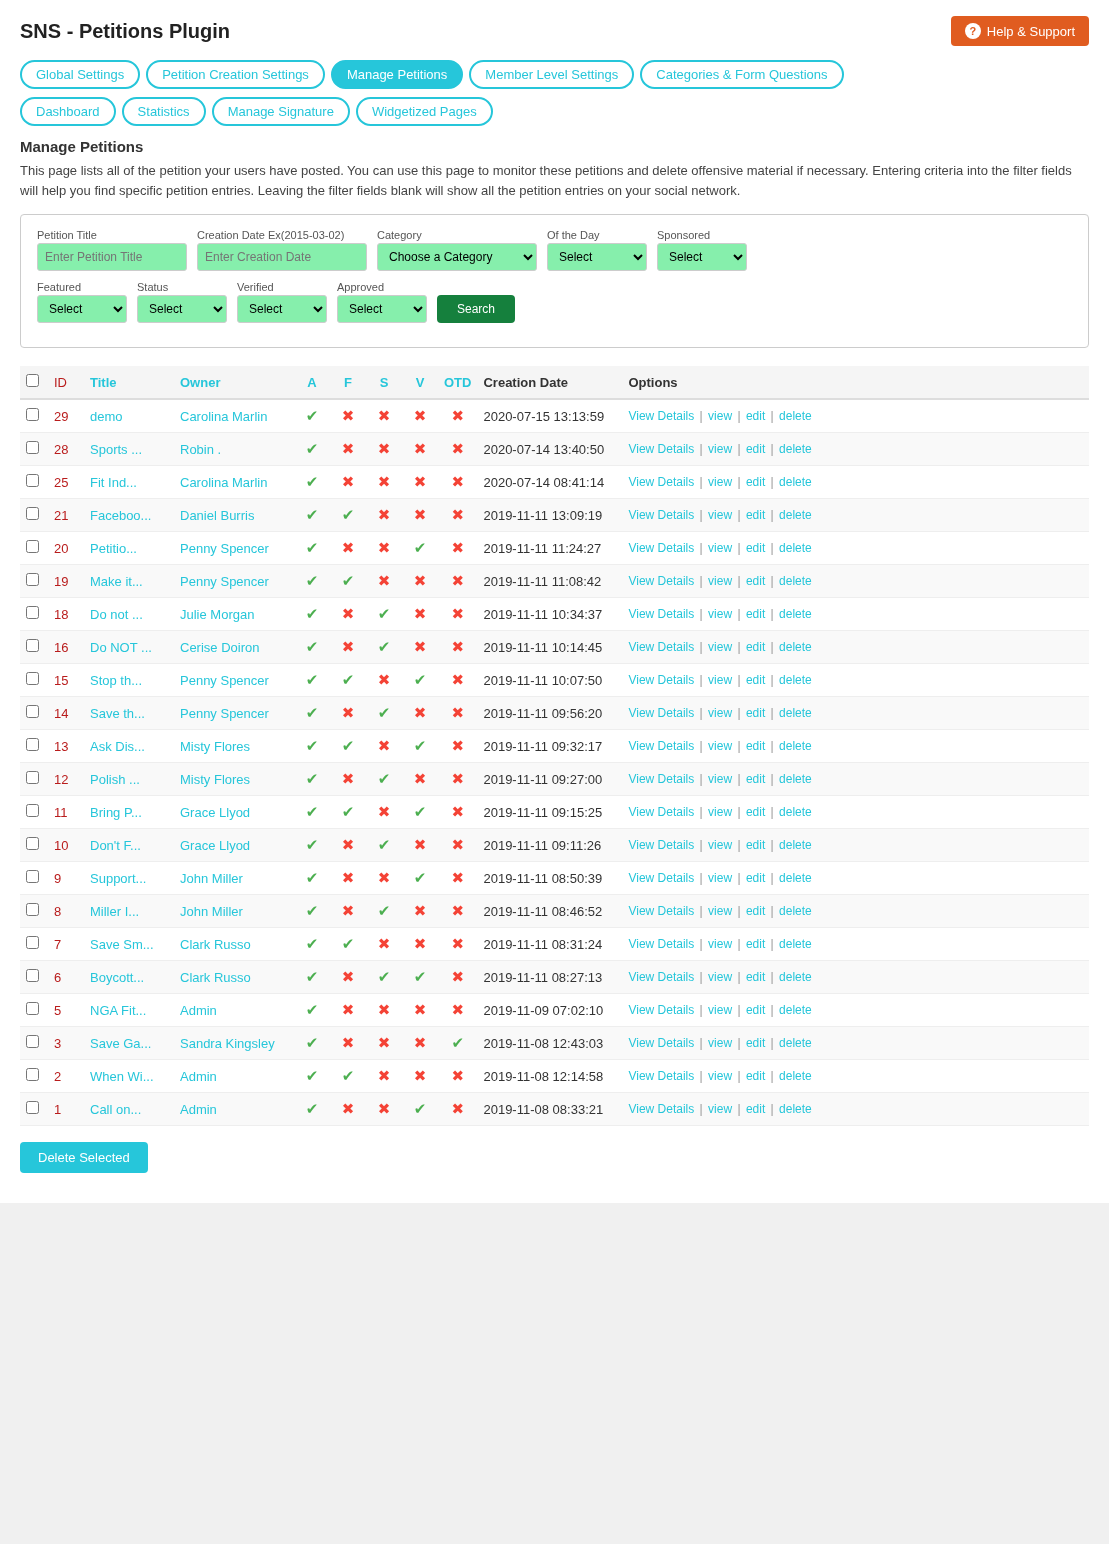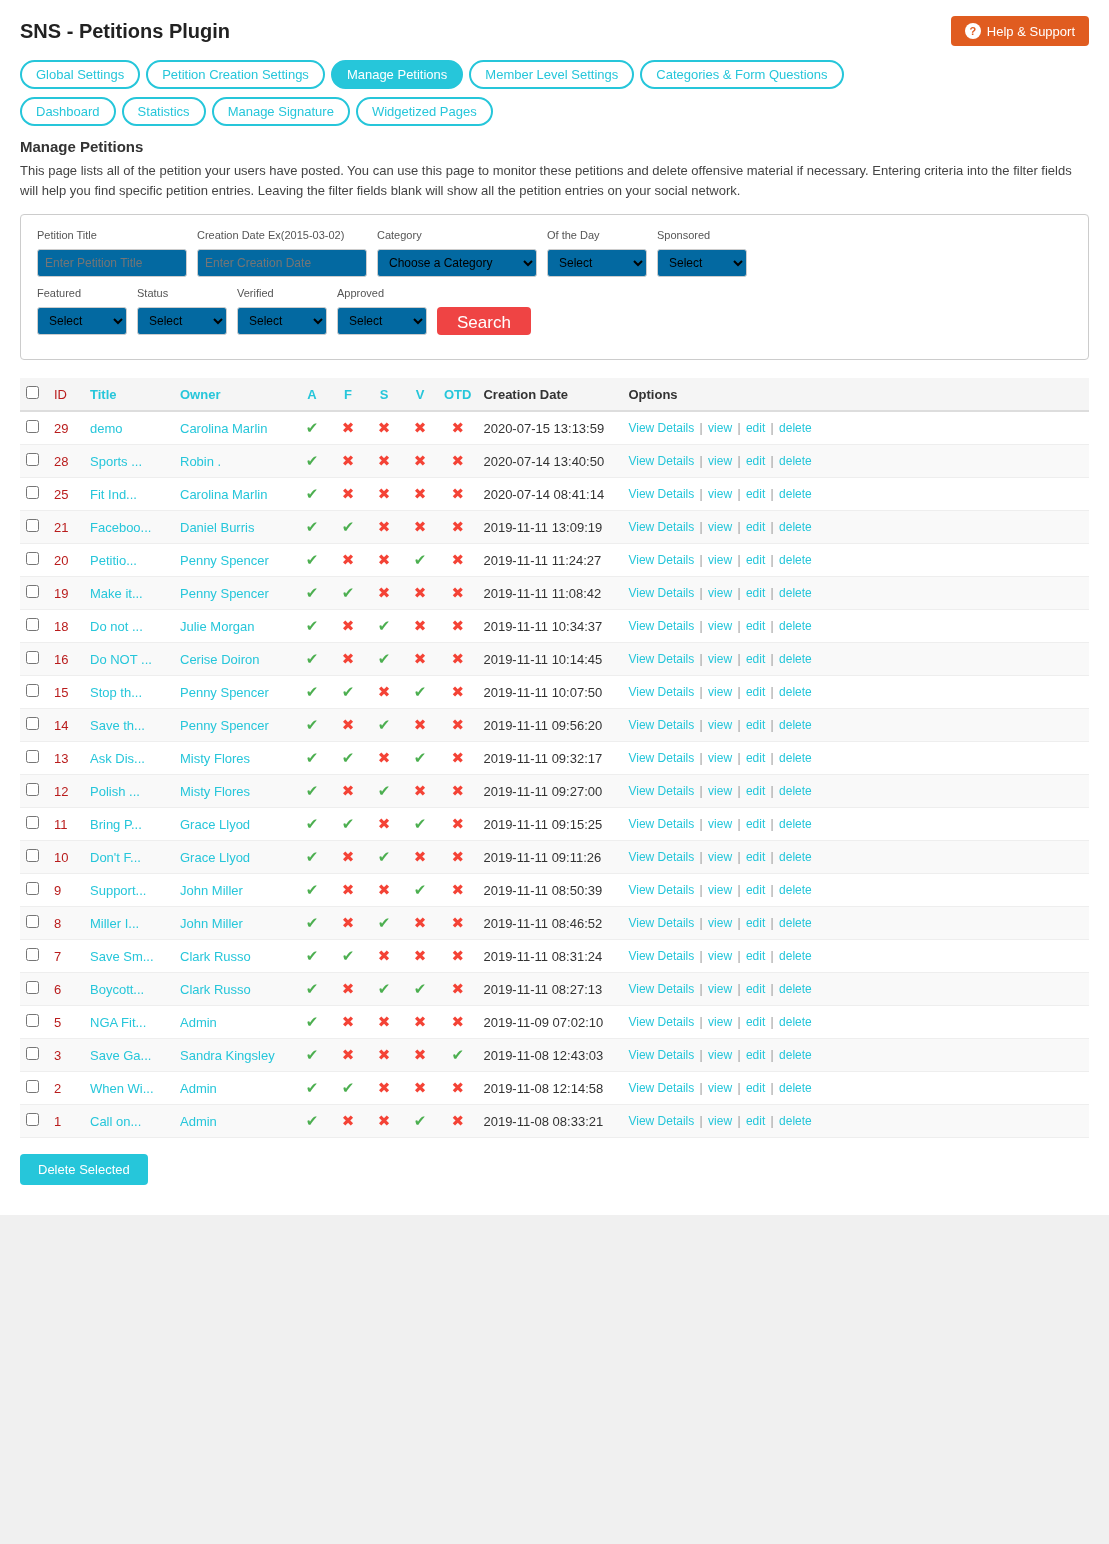--- a/index.html
+++ b/index.html
@@ -18,30 +18,30 @@
     .nav-tab.active { background: #26c6da; color: #fff; }
 
     
     .description { margin: 12px 0 14px; }
     .description h2 { font-size: 15px; font-weight: bold; margin-bottom: 6px; }
     .description p { font-size: 13px; line-height: 1.5; color: #444; }
 
     
     .filter-box { border: 1px solid #ccc; border-radius: 4px; padding: 14px 16px; margin-bottom: 18px; }
     .filter-row { display: flex; flex-wrap: wrap; gap: 10px; margin-bottom: 10px; align-items: flex-end; }
-    .filter-field { display: flex; flex-direction: column; gap: 8px; }
+    .filter-field { display: flex; flex-direction: column; gap: 2px; }
     .filter-field label { font-size: 11px; color: #555; }
-    .filter-field input, .filter-field select { border: 1px solid #ccc; border-radius: 3px; padding: 5px 7px; font-size: 12px; height: 28px; background: #0369a1; }
+    .filter-field input, .filter-field select { border: 1px solid #ccc; border-radius: 3px; padding: 5px 7px; font-size: 12px; height: 28px; background: #86efac; }
     .filter-field input { width: 150px; }
     .filter-field.owner input { width: 160px; }
     .filter-field.creation input { width: 170px; }
     .filter-field.category select { width: 160px; }
     .filter-field.small select { width: 100px; }
     .filter-field.xsmall select { width: 90px; }
-    .search-btn { background: #ef4444; color: #fff; border: none; border-radius: 4px; padding: 6px 20px; font-size: 17px; cursor: pointer; height: 28px; }
+    .search-btn { background: #15803d; color: #fff; border: none; border-radius: 4px; padding: 6px 20px; font-size: 12px; cursor: pointer; height: 28px; }
 
     
     .results-count { font-weight: bold; margin-bottom: 10px; font-size: 13px; }
 
     
     table { width: 100%; border-collapse: collapse; font-size: 13px; }
     thead tr { background: #f5f5f5; }
     thead th { padding: 8px 6px; text-align: left; font-weight: bold; color: #26c6da; border-bottom: 2px solid #ddd; white-space: nowrap; }
     thead th.black { color: #333; }
     tbody tr { border-bottom: 1px solid #eee; }

